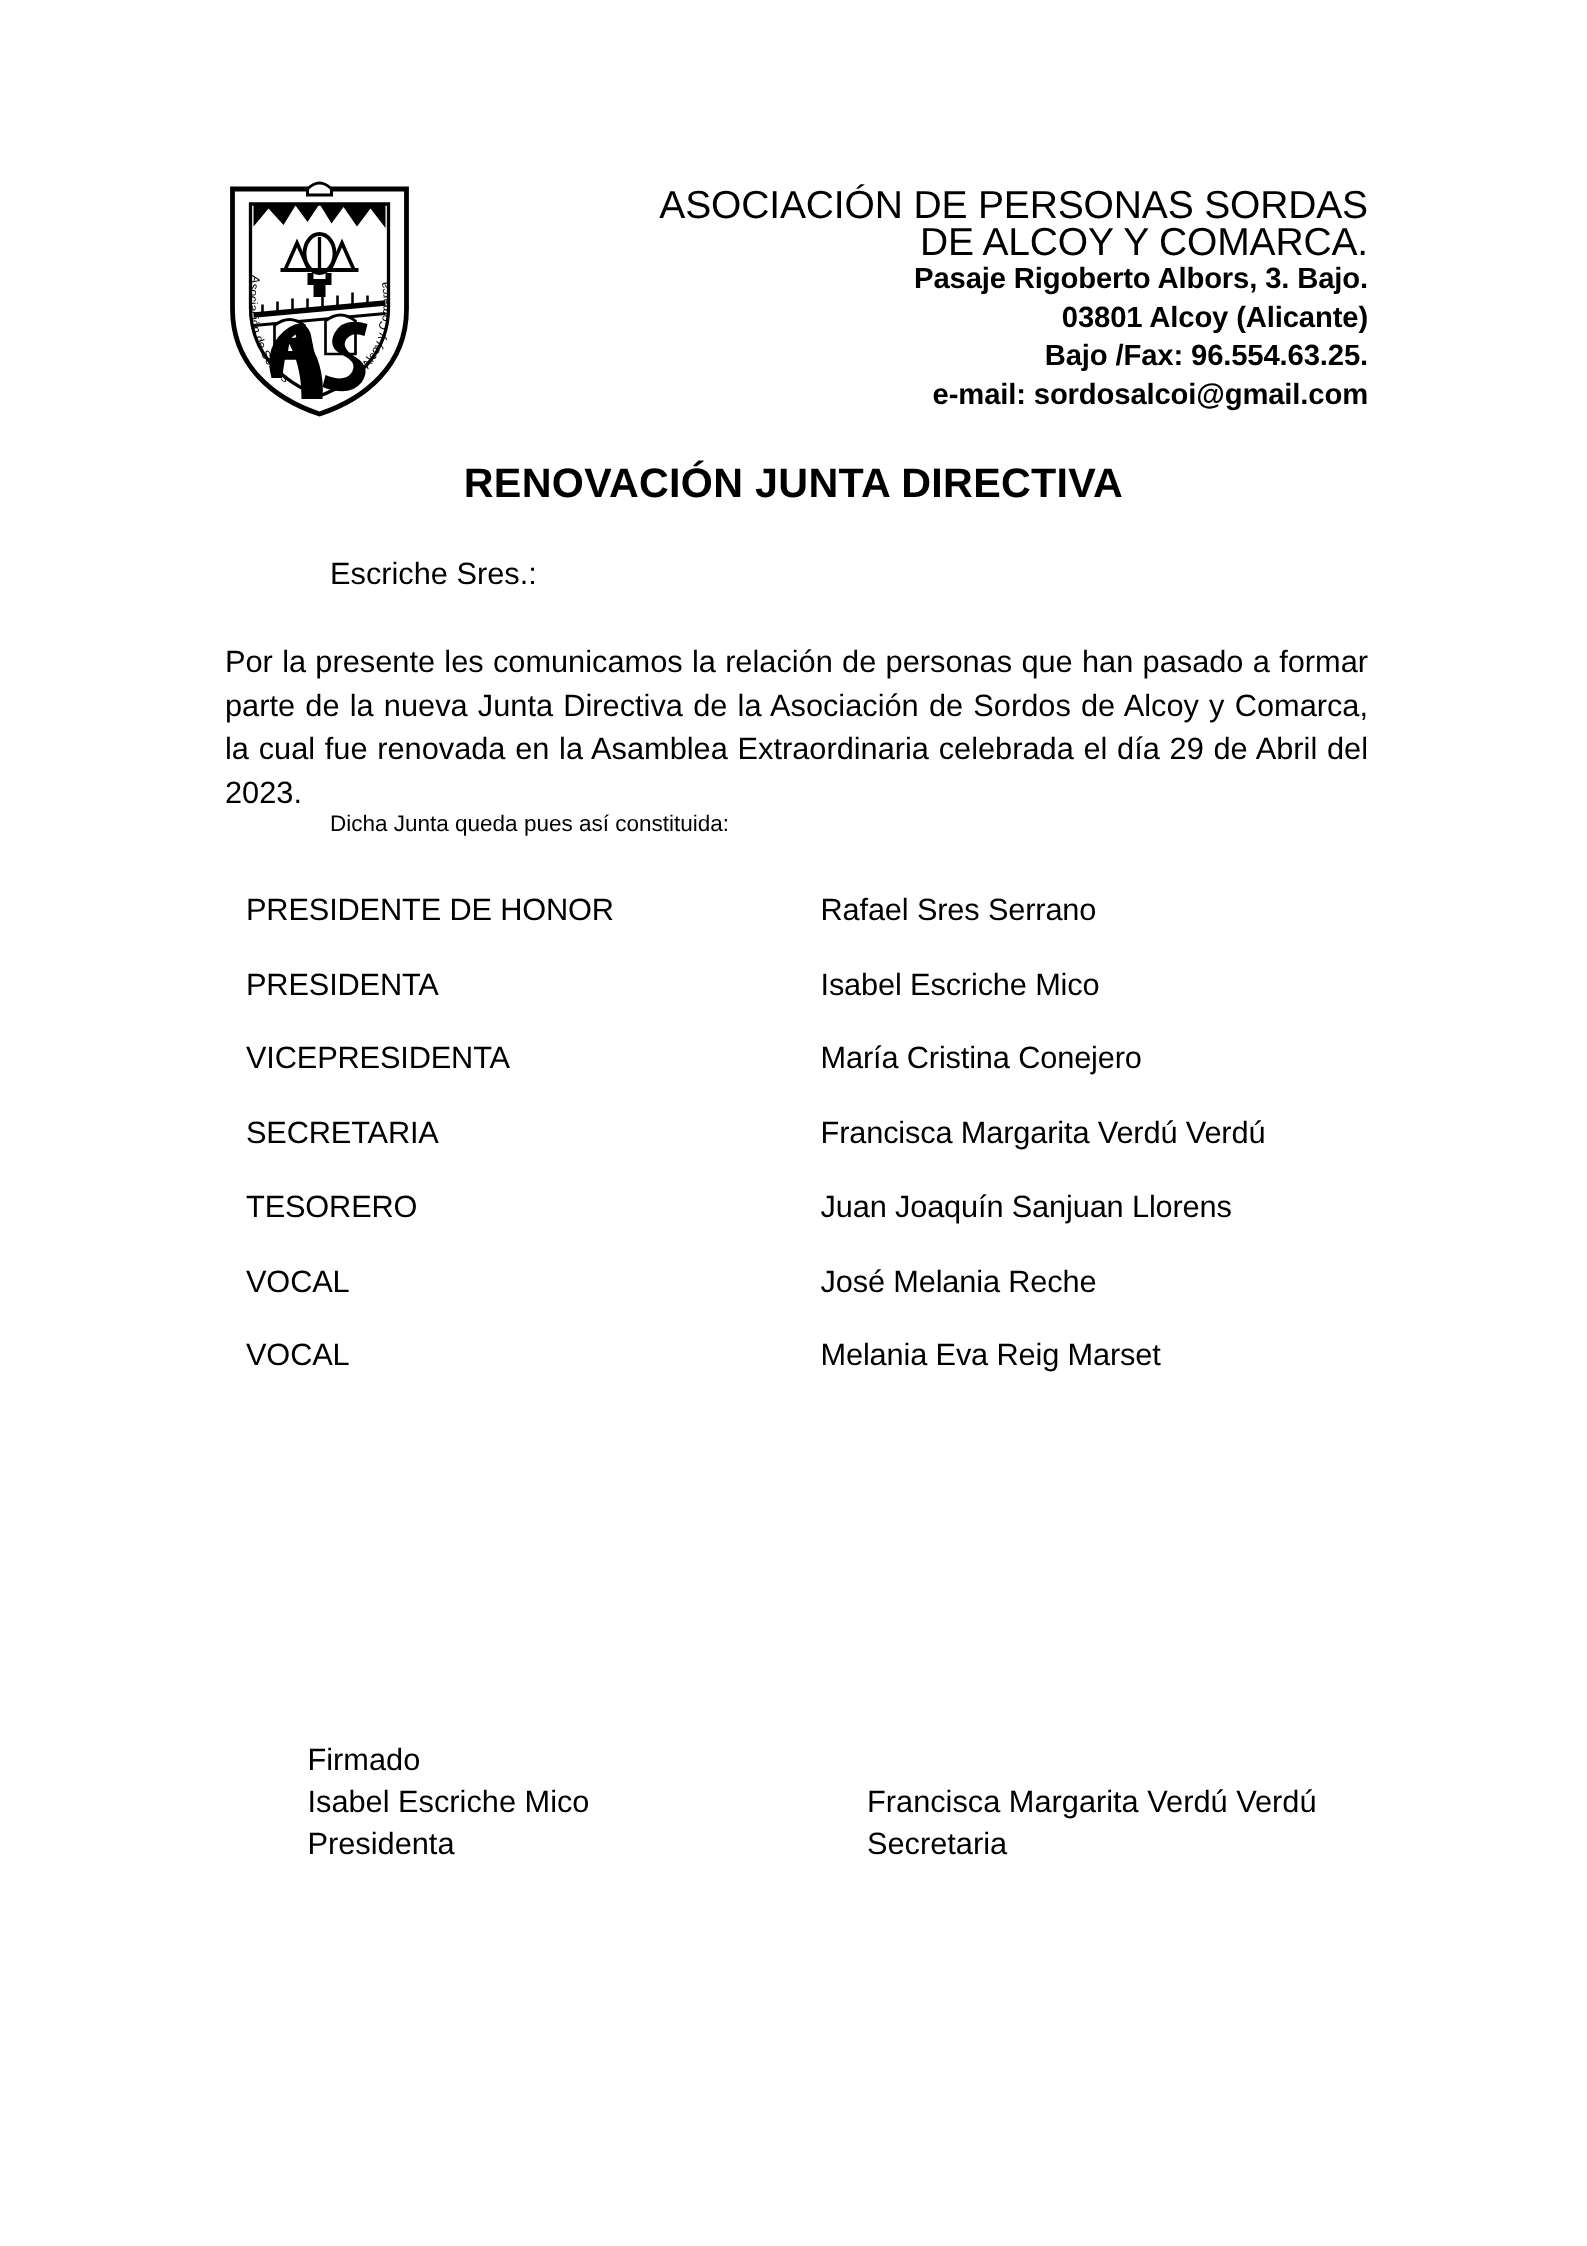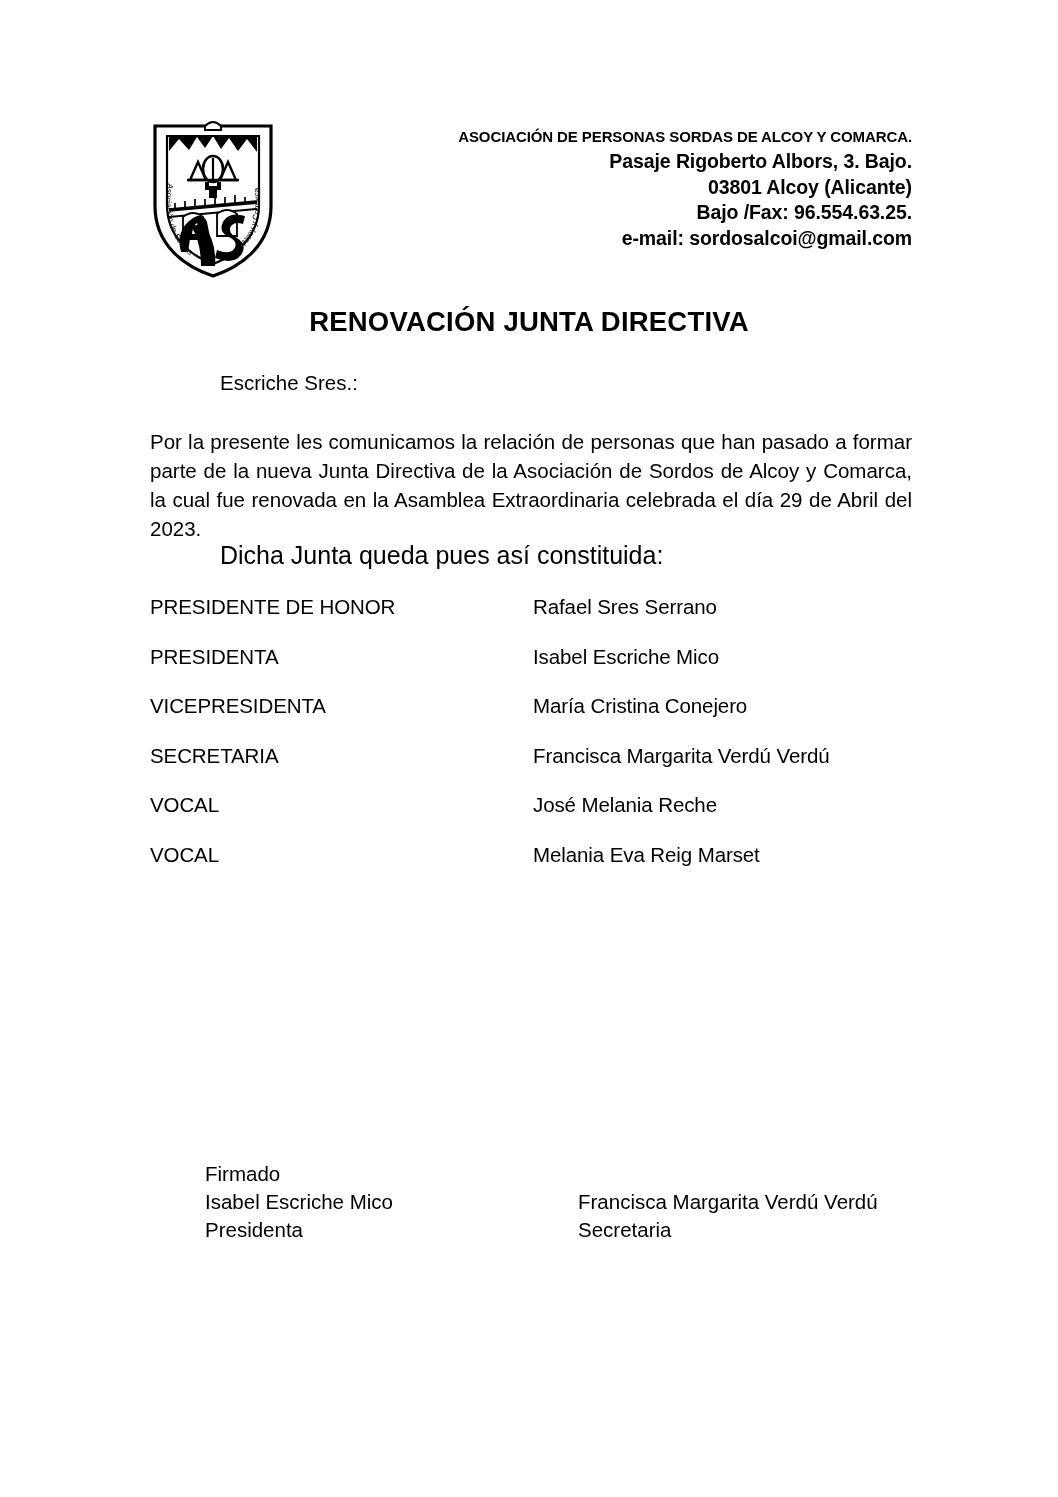--- a/index.html
+++ b/index.html
@@ -34,22 +34,22 @@
   .logo-box svg { display: block; width: 140px; height: 175px; }
 
   .org-block {
     position: absolute;
     left: 400px;
     top: 124px;
     width: 512px;
     text-align: right;
   }
   .org-name {
-    font-size: 15px;
-    font-weight: bold;
+    font-size: 26px;
+    font-weight: normal;
     line-height: 25px;
     letter-spacing: -0.1px;
   }
   .org-line {
     font-size: 19.5px;
     font-weight: bold;
     line-height: 25.5px;
     letter-spacing: -0.1px;
   }
 
@@ -79,40 +79,41 @@
     width: 762px;
     font-size: 20.5px;
     line-height: 29px;
     text-align: justify;
     text-justify: inter-word;
   }
   .constituted {
     position: absolute;
     left: 220px;
     top: 541px;
-    font-size: 25px;
+    font-size: 15px;
   }
 
   
   .roster {
     position: absolute;
     left: 150px;
     top: 595px;
     width: 770px;
   }
   .roster-row {
     display: flex;
     height: 49.5px;
     align-items: flex-start;
   }
   .role {
     width: 383px;
     font-size: 20.5px;
     letter-spacing: -0.1px;
     flex: 0 0 383px;
+    margin-left: 14px;
   }
   .person {
     font-size: 20.5px;
     letter-spacing: -0.1px;
   }
 
   
   .signatures {
     position: absolute;
     left: 205px;
@@ -214,20 +215,24 @@
   </div>
   <div class="roster-row">
     <div class="role">VICEPRESIDENTA</div>
     <div class="person">María Cristina Conejero</div>
   </div>
   <div class="roster-row">
     <div class="role">SECRETARIA</div>
     <div class="person">Francisca Margarita Verdú Verdú</div>
   </div>
   <div class="roster-row">
+    <div class="role">TESORERO</div>
+    <div class="person">Juan Joaquín Sanjuan Llorens</div>
+  </div>
+  <div class="roster-row">
     <div class="role">VOCAL</div>
     <div class="person">José Melania Reche</div>
   </div>
   <div class="roster-row">
     <div class="role">VOCAL</div>
     <div class="person">Melania Eva Reig Marset</div>
   </div>
 </div>
 
 <div class="signatures">

